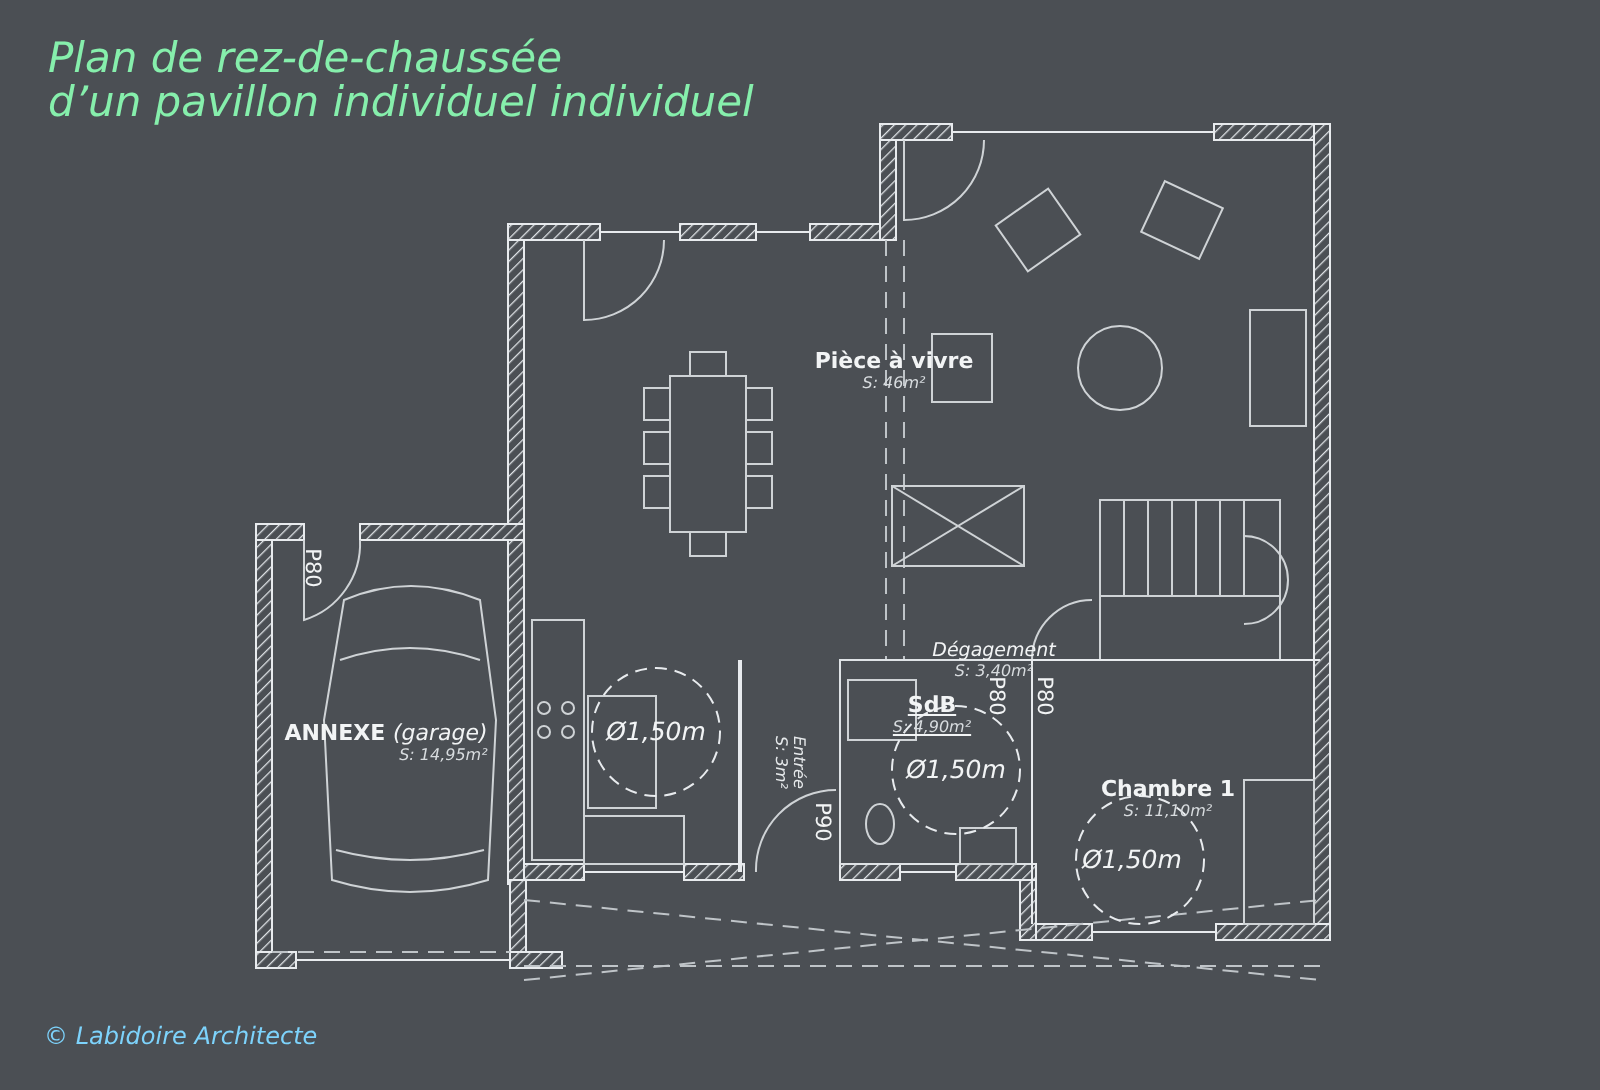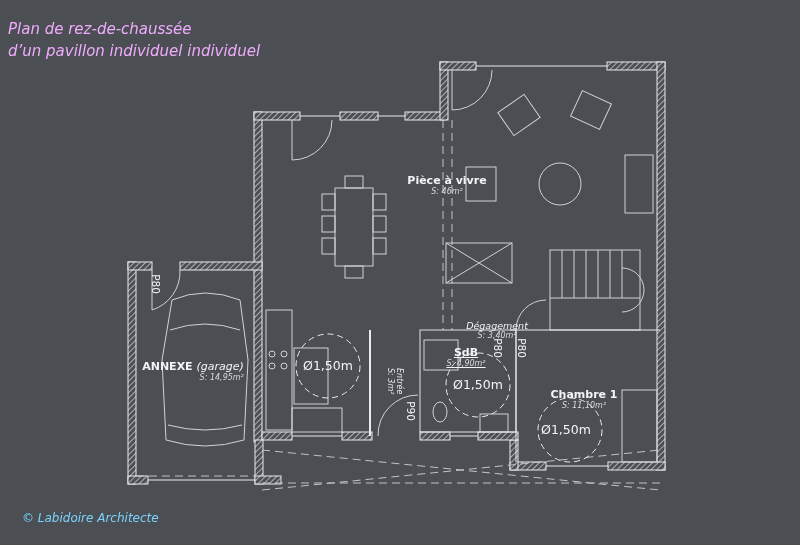--- a/index.html
+++ b/index.html
@@ -3,37 +3,37 @@
 <meta charset="utf-8">
 <style>
   html, body { margin: 0; padding: 0; }
   body {
     width: 800px; height: 545px; overflow: hidden;
     background: #4b4f54;
     font-family: "DejaVu Sans", sans-serif;
     position: relative;
   }
   .title {
-    position: absolute; left: 8px; top: 18px;
-    color: #f0abfc; font-style: italic; font-size: 15px; line-height: 22px;
+    position: absolute; left: 24px; top: 18px;
+    color: #86efac; font-style: italic; font-size: 21px; line-height: 22px;
   }
   .title div { white-space: nowrap; }
   .credit {
     position: absolute; left: 22px; top: 511px;
     color: #7dd3fc; font-style: italic; font-size: 12px;
   }
   svg.plan { position: absolute; left: 0; top: 0; }
   .lbl {
     position: absolute; color: #f2f4f5; white-space: nowrap; text-align: center;
     transform: translateX(-50%);
   }
   .lbl .room { font-weight: bold; font-size: 11px; display: block; }
   .lbl .room i { font-weight: normal; }
   .lbl .area { font-style: italic; font-size: 8px; display: block; color: #d8dcdf; }
-  .diam { position: absolute; color: #f2f4f5; font-size: 12.5px; transform: translateX(-50%); white-space: nowrap; }
+  .diam { position: absolute; color: #f2f4f5; font-size: 12.5px; transform: translateX(-50%); white-space: nowrap; font-style: italic; }
   .door { position: absolute; color: #f2f4f5; font-size: 10.5px; white-space: nowrap; transform-origin: center; }
   .vlbl { position: absolute; color: #e6e9eb; font-size: 8px; font-style: italic; white-space: nowrap; transform: rotate(90deg); transform-origin: left top; text-align: center; }
 </style>
 </head>
 <body>
 
 <div class="title">
   <div>Plan de rez-de-chaussée</div>
   <div>d’un pavillon individuel individuel</div>
 </div>

